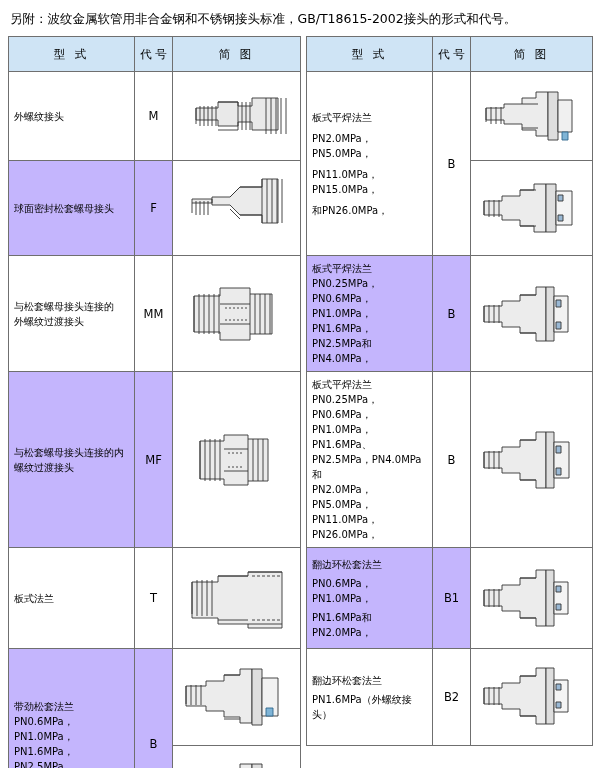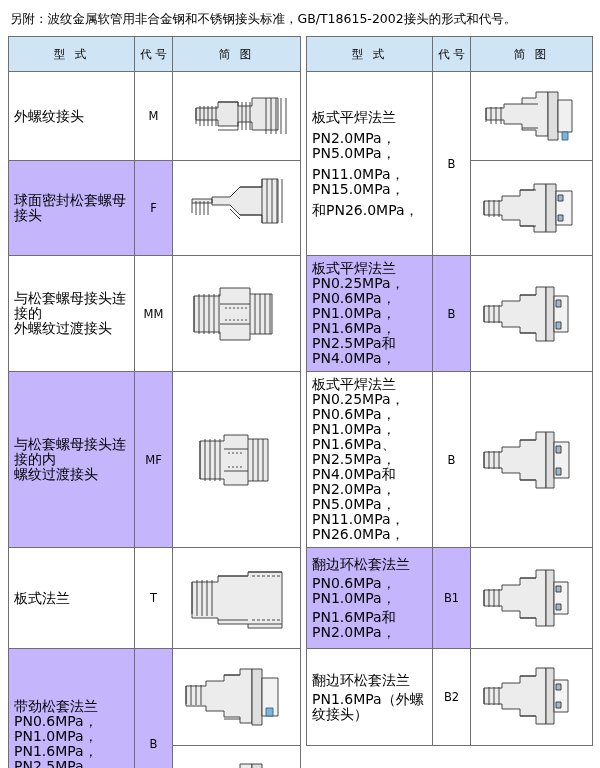--- a/index.html
+++ b/index.html
@@ -42,21 +42,21 @@
   .hdr {
     background: #cfe4f5;
     text-align: center;
     font-size: 11.5px;
     height: 24px;
     letter-spacing: 3px;
     font-weight: normal;
   }
   .hdr-code { letter-spacing: 0px; }
   .cell-text {
-    font-size: 14px;
+    font-size: 10px;
     line-height: 15px;
     padding: 4px 5px;
     text-align: left;
   }
   .code {
     text-align: center;
     font-size: 11.5px;
   }
   .yellow { background: #c4b5fd; }
   .white { background: #ffffff; }

